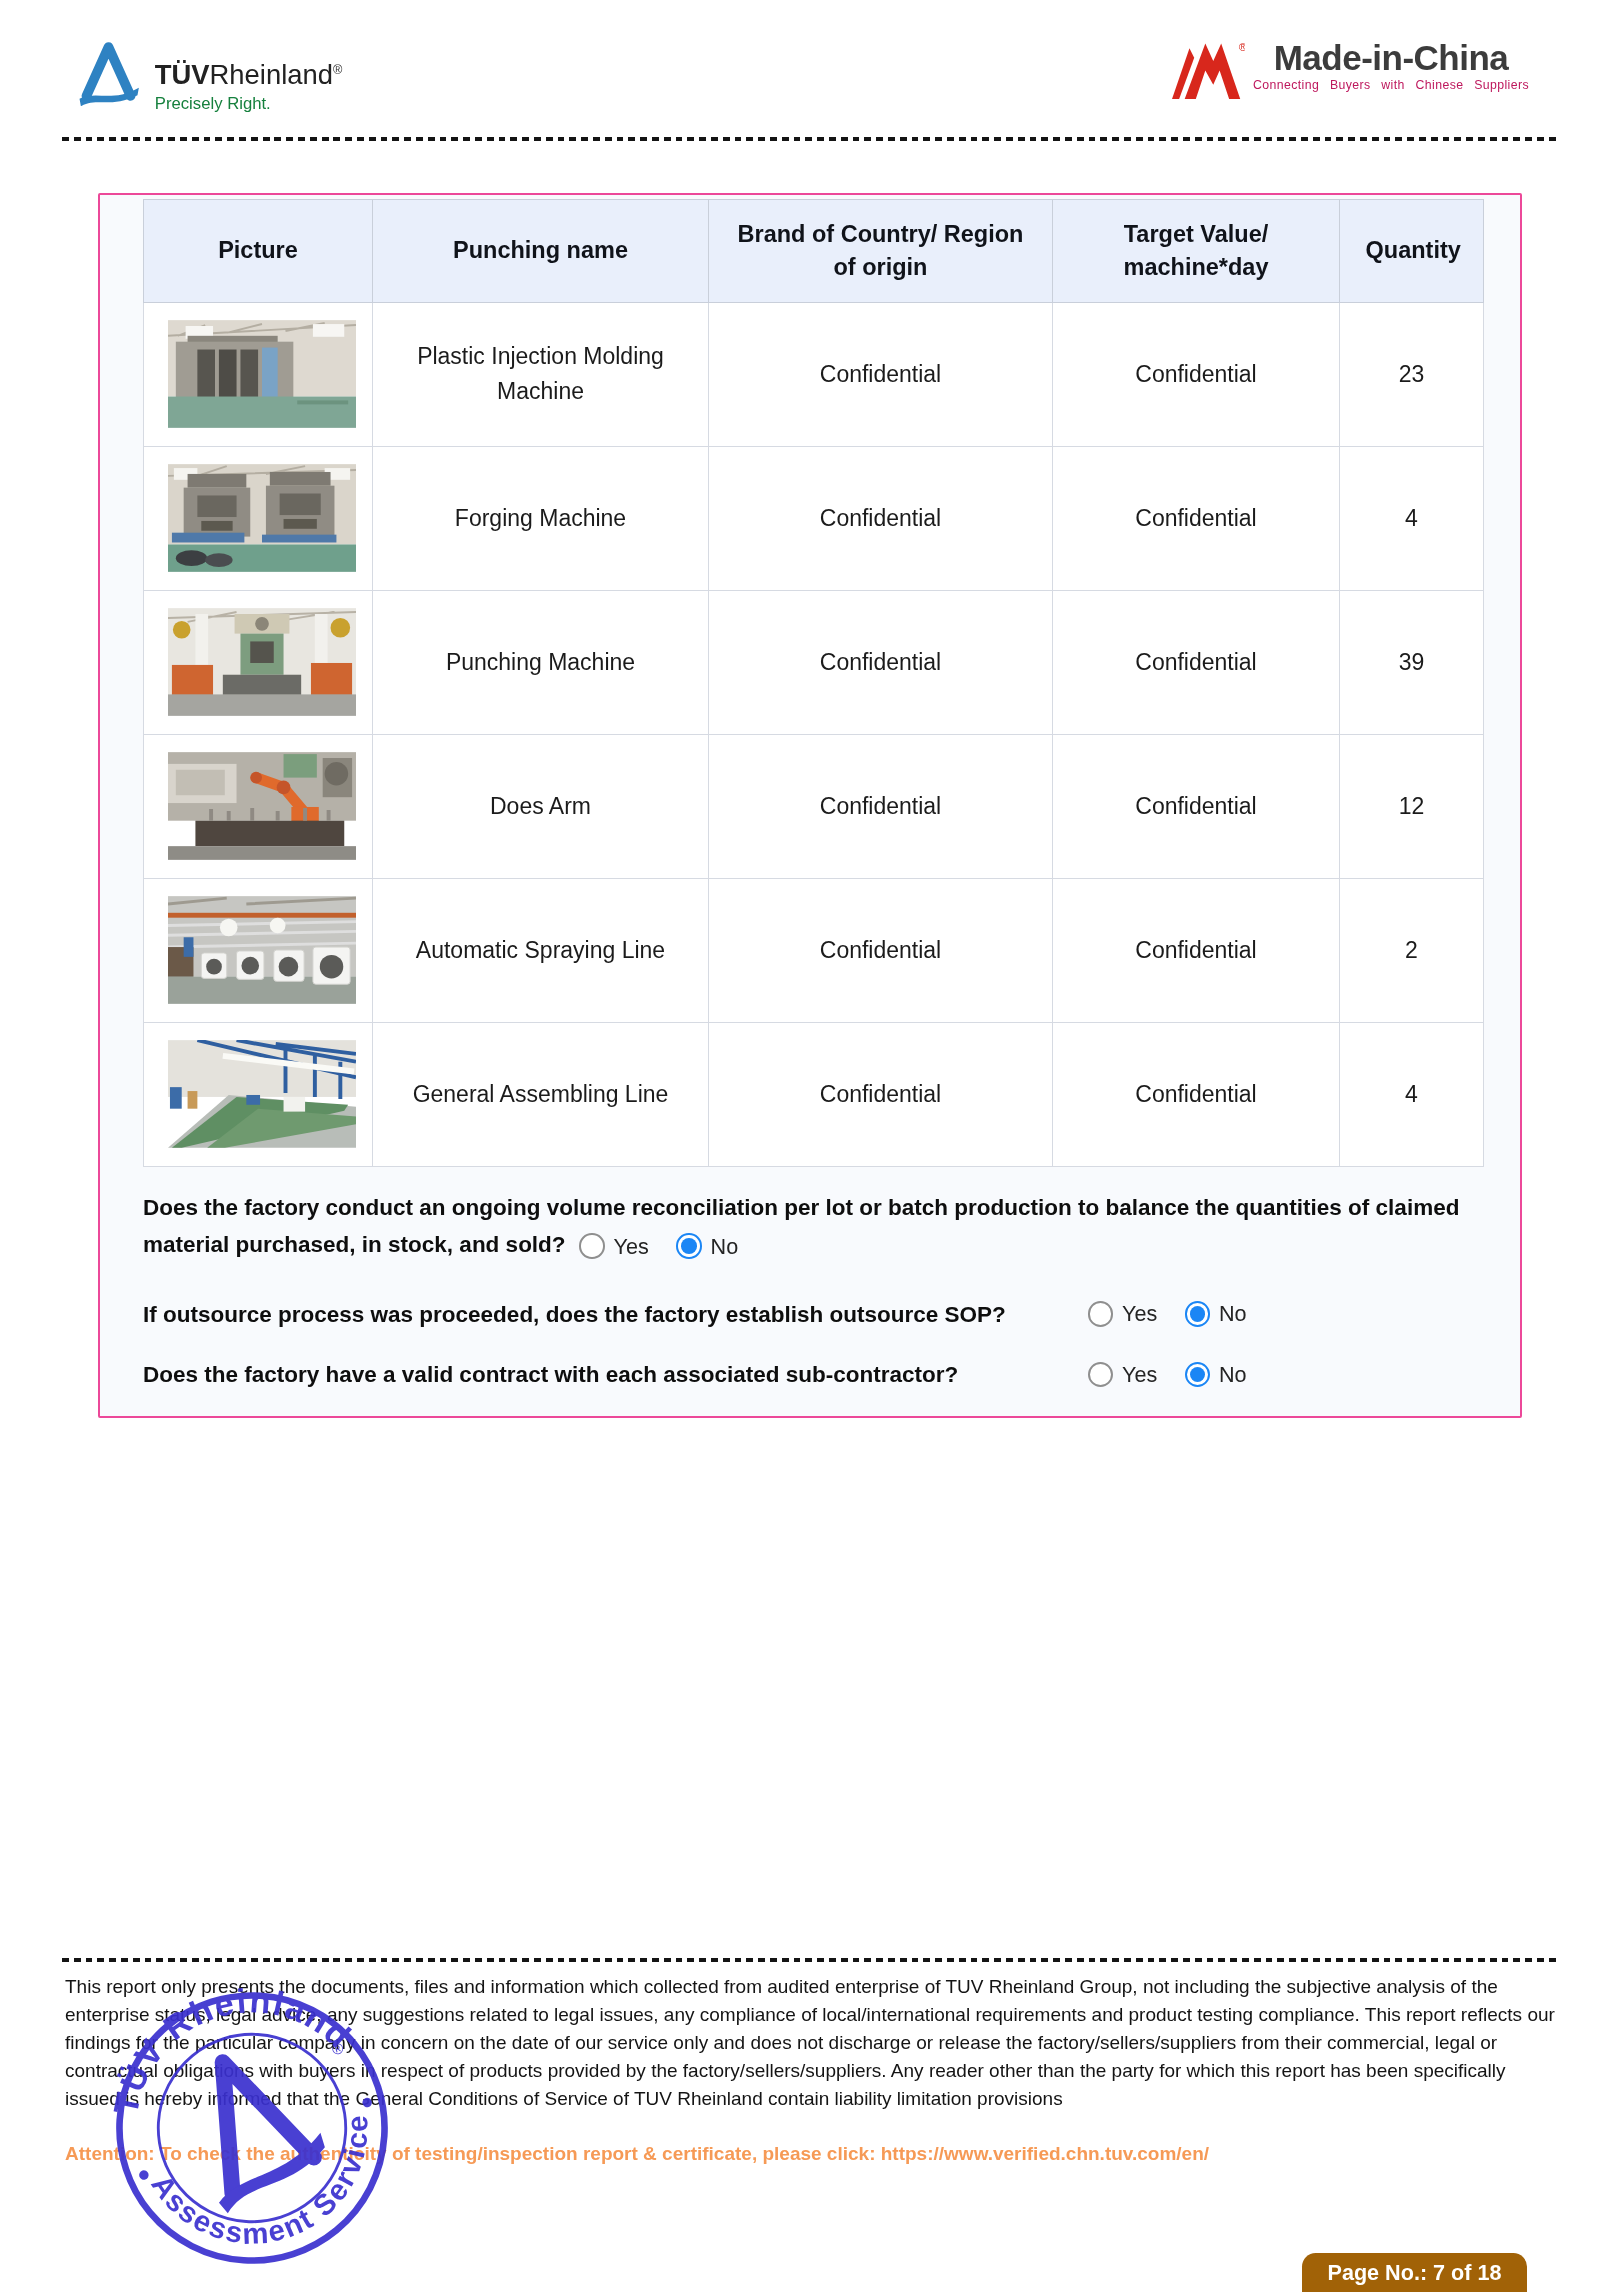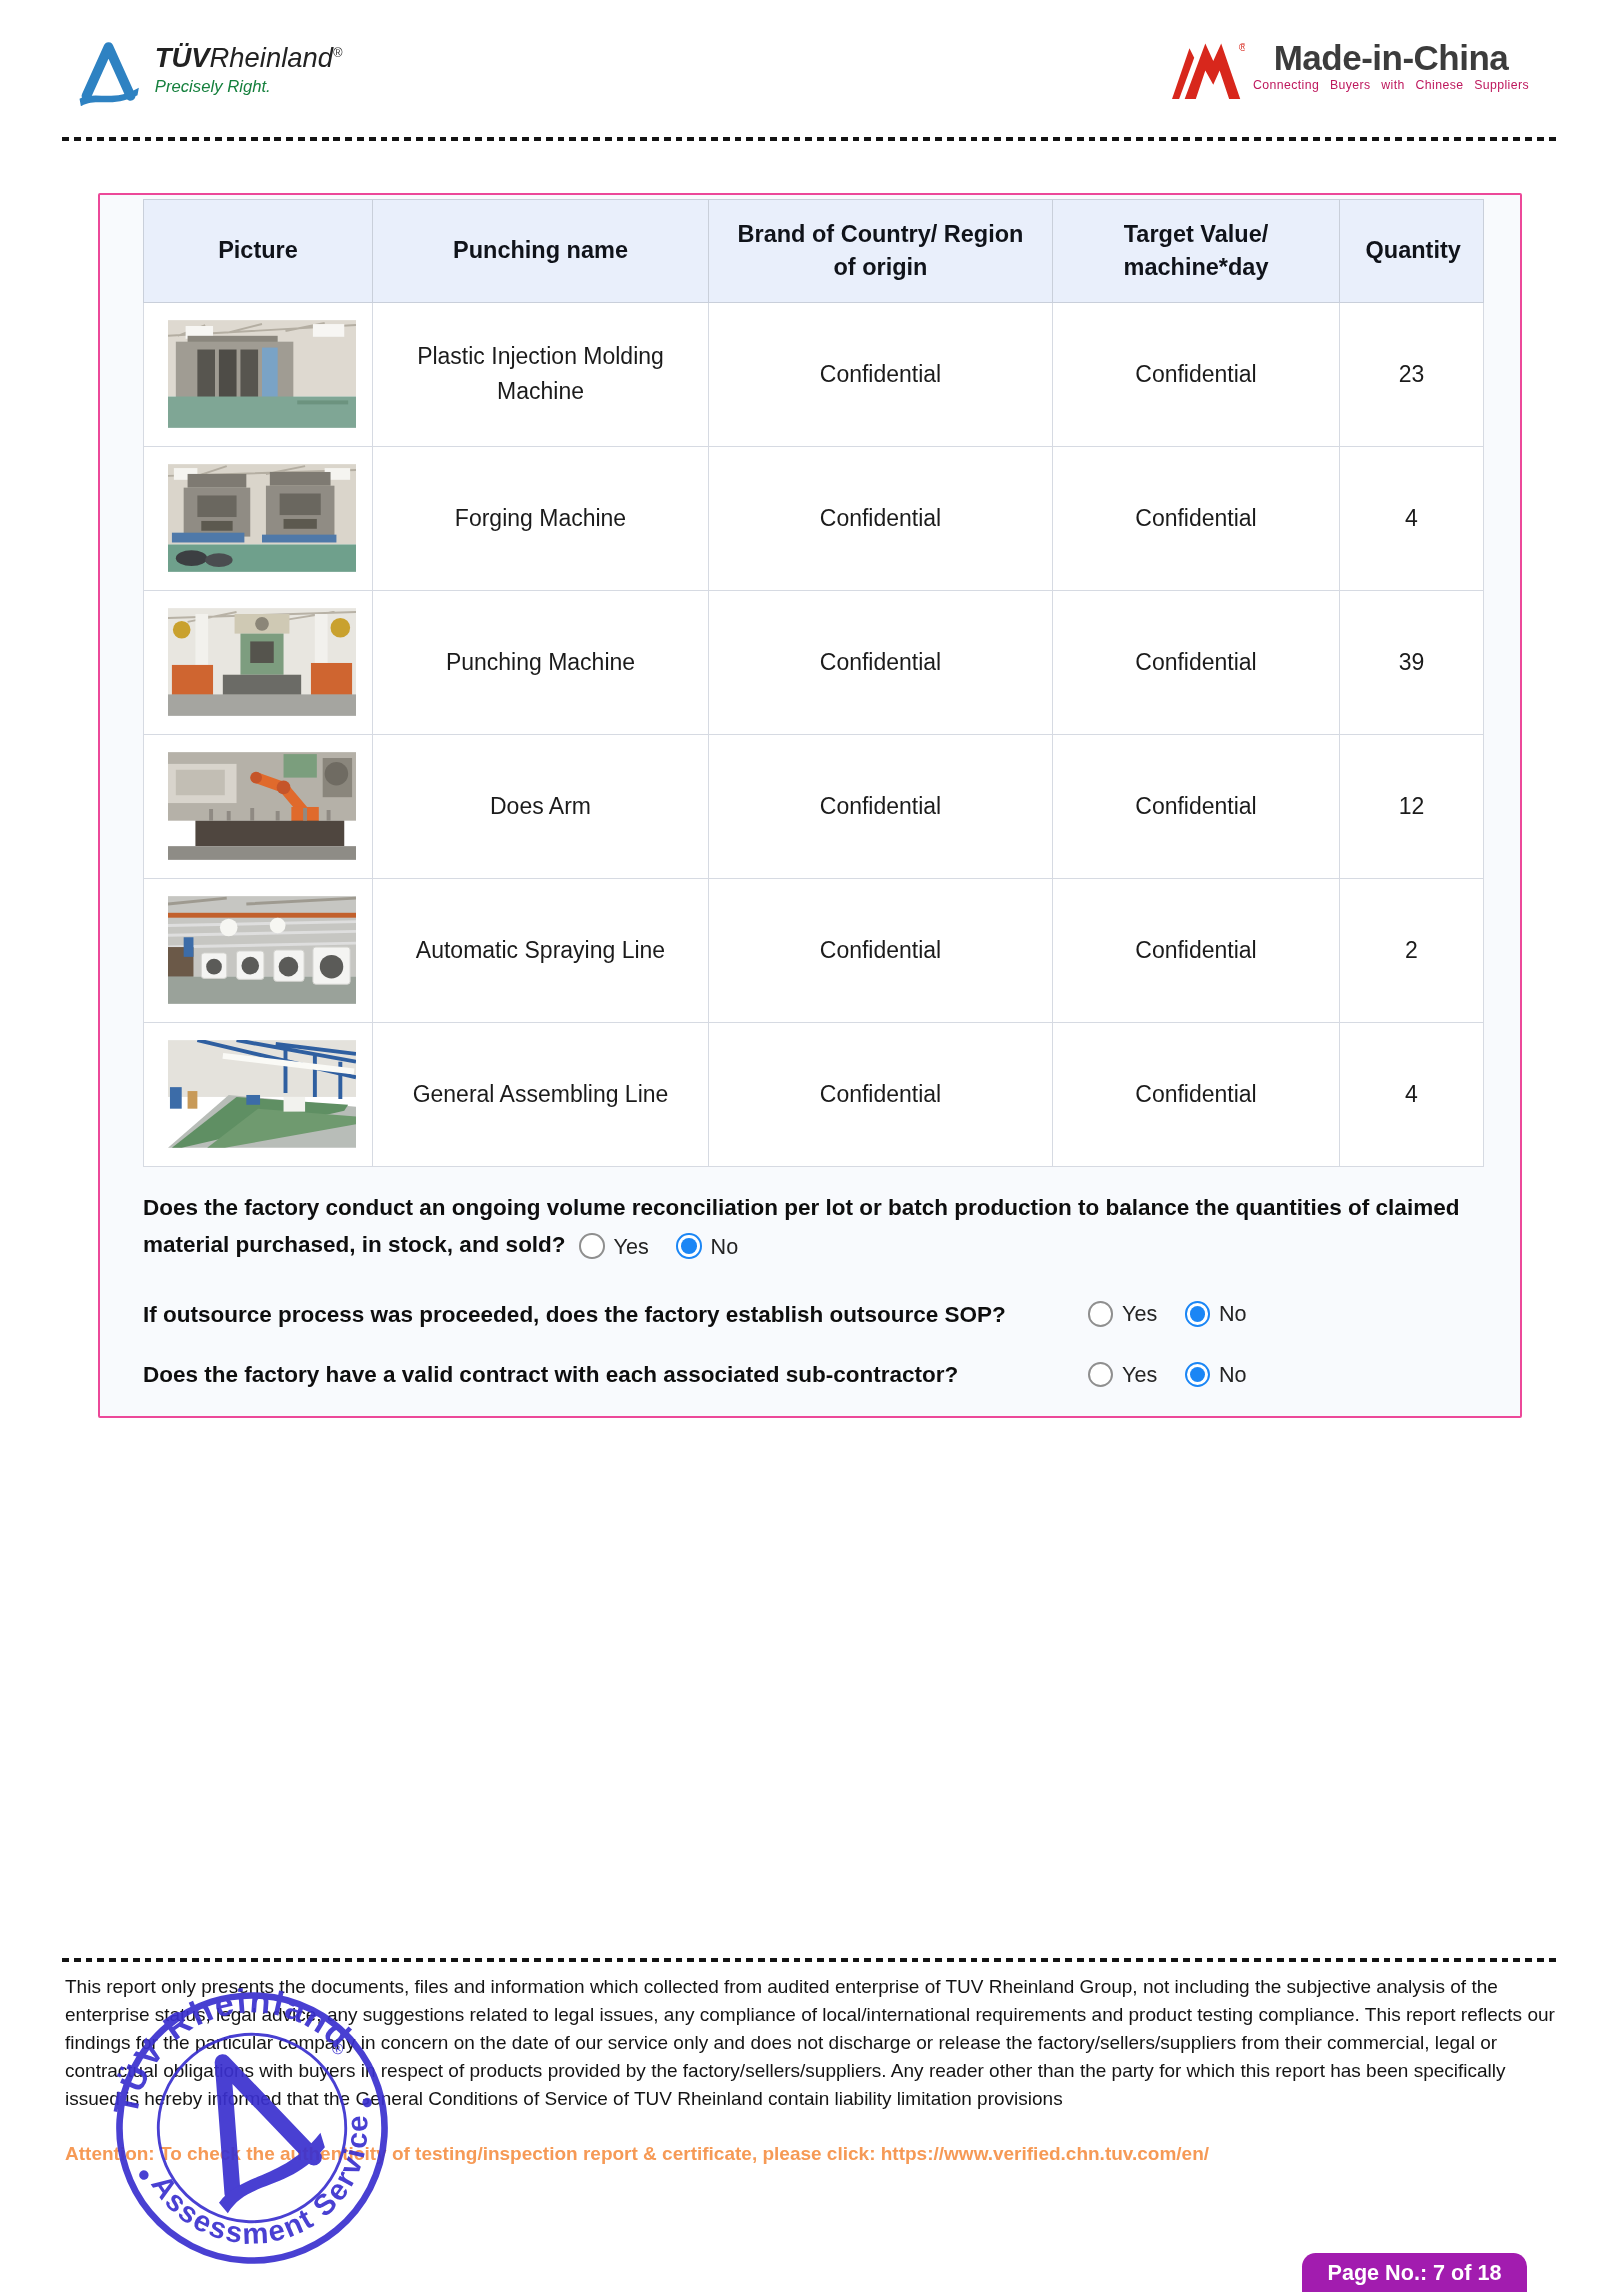--- a/index.html
+++ b/index.html
@@ -2,21 +2,21 @@
 <html><head>
 <meta charset="utf-8">
 <style>
   html,body{margin:0;padding:0;}
   body{
     width:1621px;height:2293px;position:relative;background:#ffffff;
     font-family:"Liberation Sans", sans-serif;color:#1b1b1b;overflow:hidden;
   }
   
   .hdr-left{position:absolute;left:74px;top:39px;display:flex;align-items:flex-start;}
-  .tuv-text{margin-left:11.8px;margin-top:3px;font-style:italic;}
+  .tuv-text{margin-left:11.8px;margin-top:20px;}
   .tuv-brand{font-size:27.4px;color:#222;letter-spacing:0;}
   .tuv-brand b{font-weight:700;}
   .tuv-reg{font-size:12.7px;vertical-align:super;color:#333;}
   .tuv-tagline{font-size:16.7px;color:#15803d;margin-top:2.9px;}
   .hdr-right{position:absolute;right:92px;top:39px;display:flex;align-items:flex-start;}
   .mic-text{margin-left:7.8px;text-align:center;}
   .mic-brand{font-size:35px;font-weight:700;color:#3c3c3c;letter-spacing:-0.5px;line-height:37px;}
   .mic-tagline{font-size:12.3px;color:#be185d;letter-spacing:0.4px;word-spacing:6.9px;margin-top:2px;}
   .dashline{position:absolute;left:62px;width:1499px;height:3.9px;
     background:repeating-linear-gradient(90deg,#141414 0 6.9px,transparent 6.9px 11.8px);}
@@ -50,21 +50,21 @@
   .radio.sel::after{content:"";position:absolute;inset:2.9px;border-radius:50%;background:#1b86f5;}
   .radio-label{font-size:21.6px;font-weight:400;color:#242424;margin-left:8.8px;}
   .pair2{margin-left:27.4px;}
   
   .disclaimer{position:absolute;left:65px;top:1973px;width:1494px;
     font-size:19px;line-height:28px;color:#141414;text-align:left;}
   .attention{position:absolute;left:65px;top:2143px;width:1494px;
     font-size:19px;font-weight:700;color:#f69a56;}
   .stamp{position:absolute;left:110px;top:1986px;width:284px;height:284px;opacity:0.92;}
   .page-badge{position:absolute;right:94px;bottom:0;width:225px;height:40px;
-    background:#a21caf;border-radius:13.7px 13.7px 0 0;color:#ffffff;
+    background:#a16207;border-radius:13.7px 13.7px 0 0;color:#ffffff;
     font-size:21.6px;font-weight:700;display:flex;align-items:center;justify-content:center;}
 </style>
 </head>
 <body>
 
 <div class="hdr-left">
   <span>
     <svg width="69" height="67" viewBox="0 0 100 96">
       <path d="M18,82 L50,11 L82,82" fill="none" stroke="#2e82c2" stroke-width="14" stroke-linejoin="round" stroke-linecap="round"></path>
       <path d="M8,86 C32,74 56,92 94,70 L92,81 C56,100 32,84 10,97 Z" fill="#2e82c2"></path>

